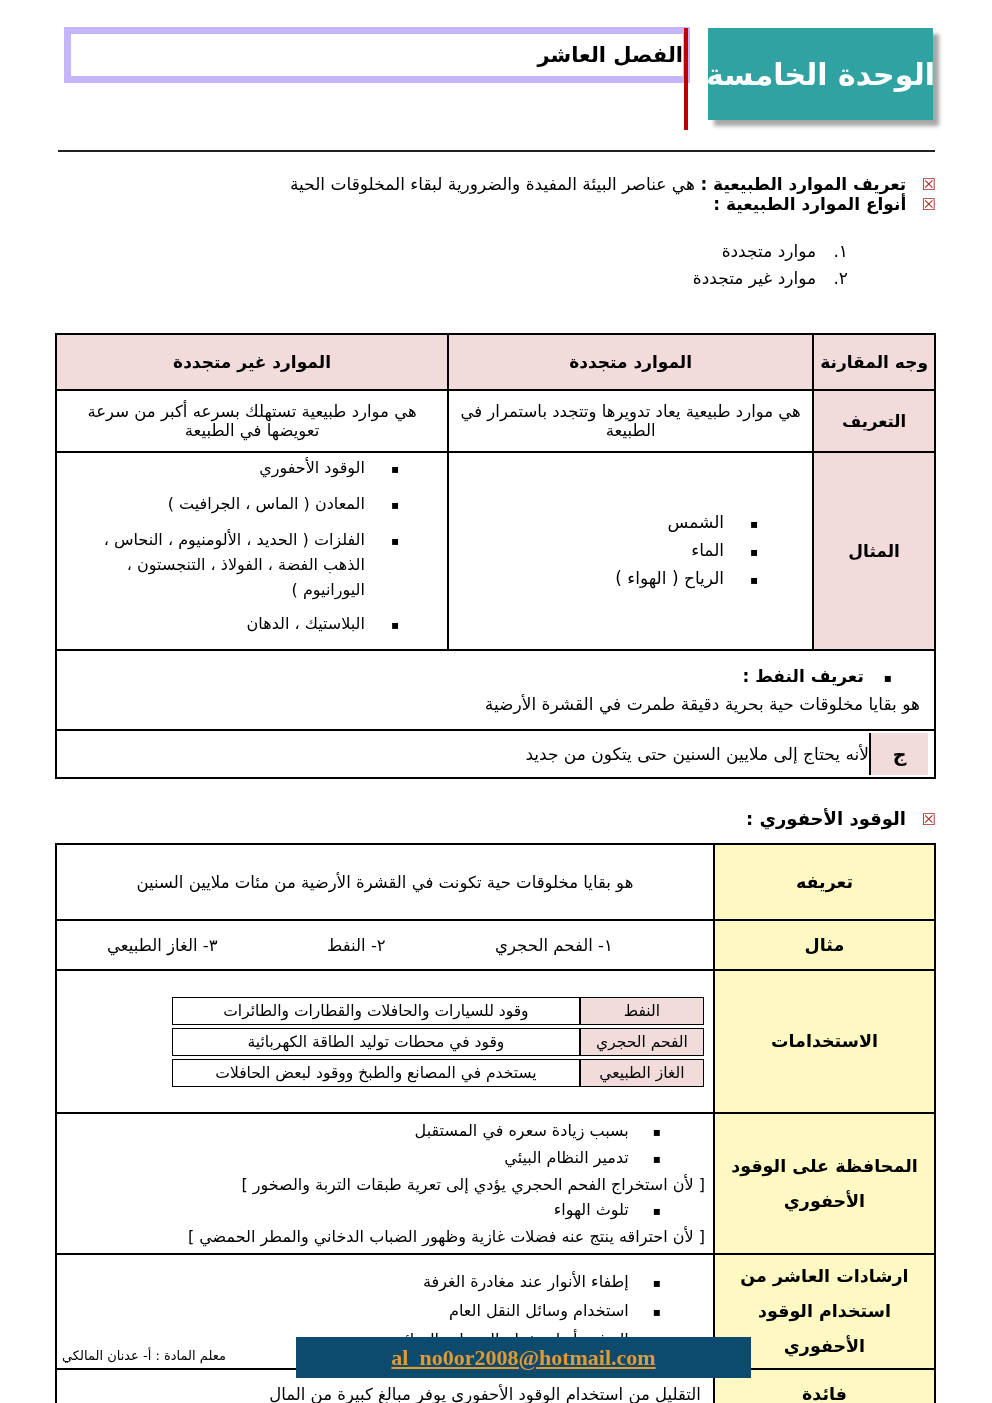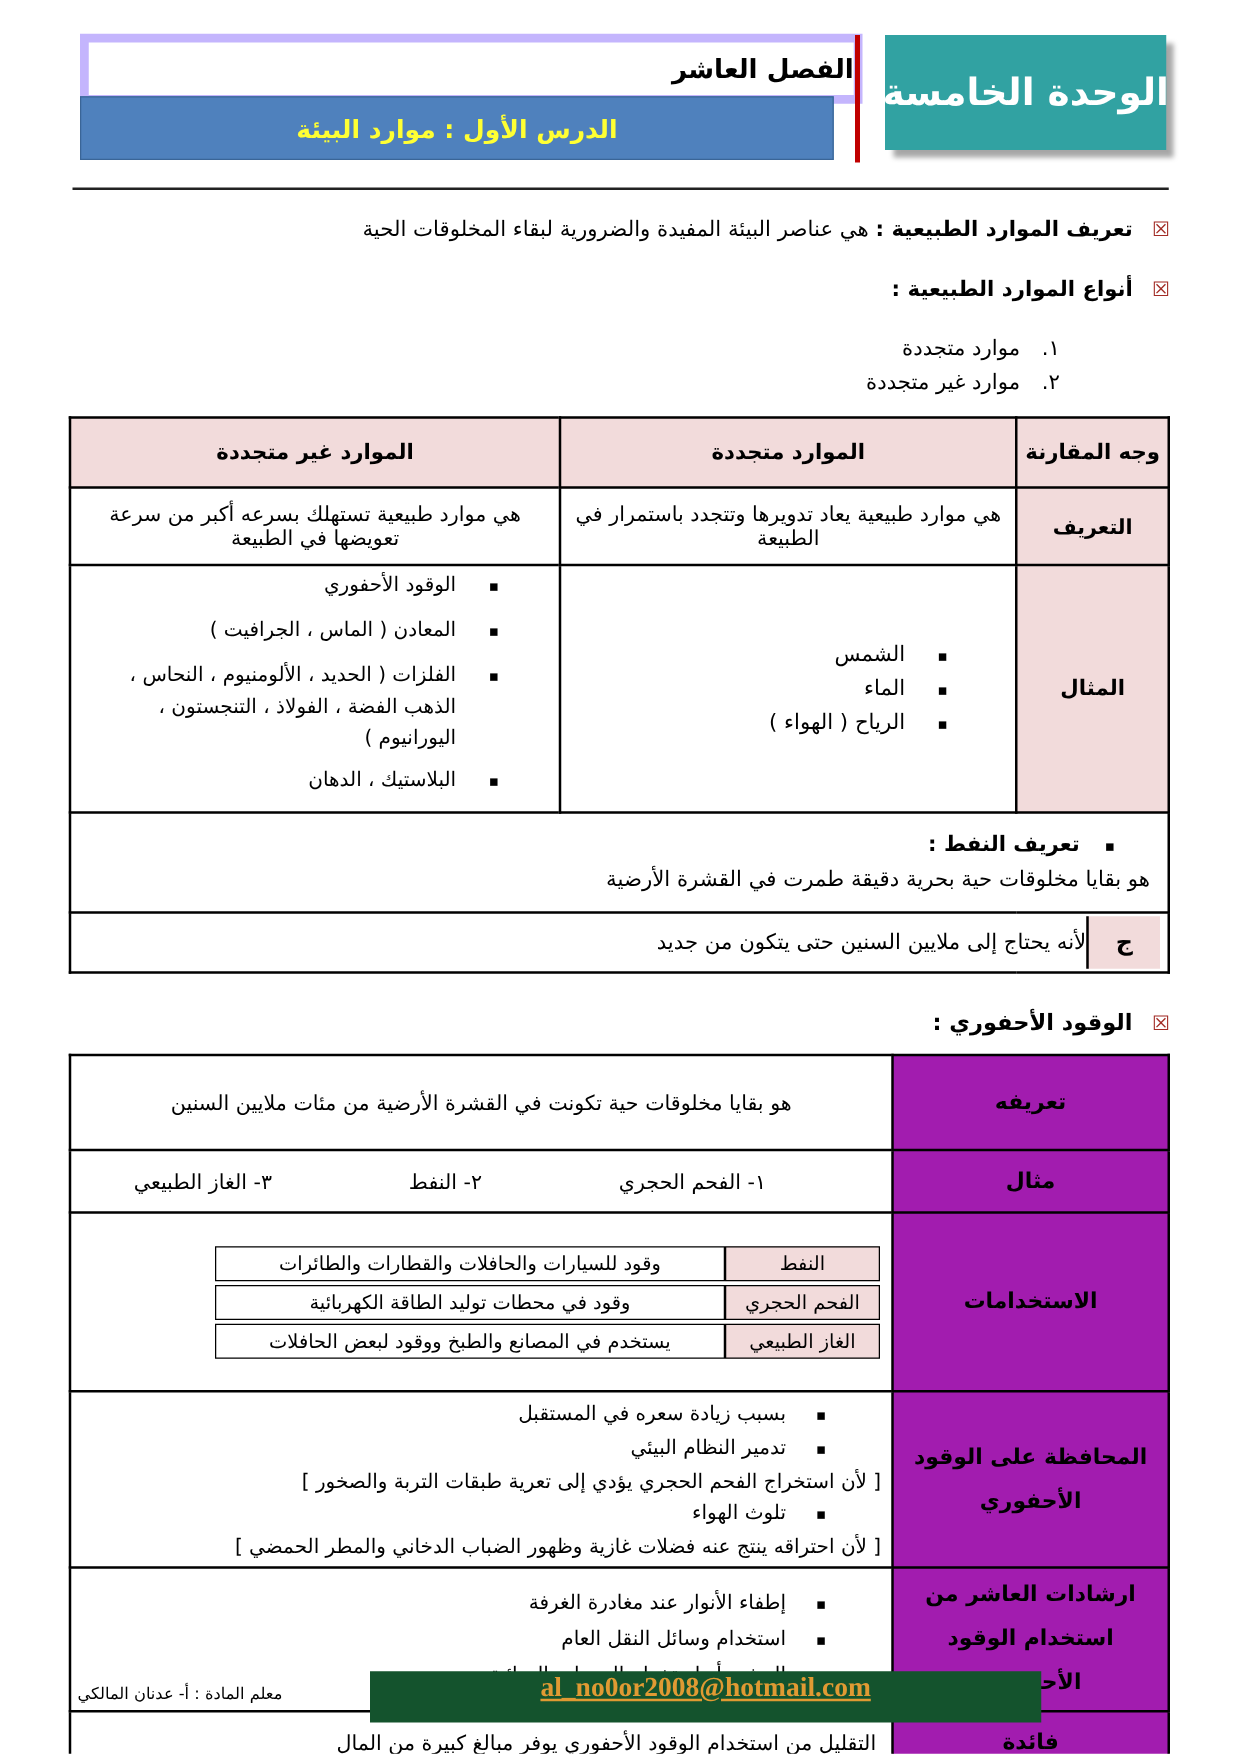--- a/index.html
+++ b/index.html
@@ -21,21 +21,21 @@
   .unit-box{position:absolute;left:708px;top:28px;width:225px;height:92px;
     background:#31A2A2;box-shadow:6px 6px 4px rgba(0,0,0,.35);
     display:flex;align-items:center;justify-content:center;color:#fff;
     font-size:30px;font-weight:bold;white-space:nowrap;}
   .header-rule{position:absolute;left:58px;top:150px;width:877px;height:0;border-top:2px solid #222;}
 
   
   .intro{position:absolute;top:174px;right:56px;left:56px;direction:rtl;
     text-align:right;font-size:17px;}
   .chk{color:#A22C26;font-size:16px;margin-left:10px;}
-  .intro-def{margin-bottom:28px;}
+  .intro-def{}
   .intro-types-label{margin-bottom:24px;}
   .type-item{padding-right:88px;line-height:27px;}
   .type-num{margin-left:12px;}
 
   
   .t1{position:absolute;left:55px;top:333px;width:881px;border-collapse:collapse;
     direction:rtl;font-size:17px;}
   .t1 td{border:2px solid #000;vertical-align:middle;padding:2px 6px;}
   .t1 .hcell{height:50px;font-size:17px;white-space:nowrap;}
   .t1 .def-cell{height:56px;font-size:16.5px;}
@@ -55,55 +55,52 @@
   .ans-wrap{display:flex;height:42px;direction:rtl;}
   .ans-j{width:57px;background:#F2DBDB;border-left:2px solid #000;
     display:flex;align-items:center;justify-content:center;font-weight:bold;font-size:19px;}
   .ans-text{flex:1;display:flex;align-items:center;font-size:17px;}
 
   
   .sec2{position:absolute;top:808px;right:56px;direction:rtl;font-size:18px;}
   .t2{position:absolute;left:55px;top:843px;width:881px;border-collapse:collapse;
     direction:rtl;font-size:16.5px;}
   .t2 td{border:2px solid #000;vertical-align:middle;}
-  .t2 .label-cell{background:#a21caf;font-weight:bold;text-align:center;
+  .t2 .label-cell{background:#fef9c3;font-weight:bold;text-align:center;
     font-size:17.5px;padding:4px 8px;line-height:2;}
   .r-def td{height:42px;} .r-ex td{height:40px;} .r-uses td{height:133px;}
   .r-cons td{height:130px;} .r-guide td{height:84px;} .r-ben td{height:40px;}
   .def2-cell{text-align:center;padding:16px 10px;}
   .ex2-cell{padding:0 100px 0 50px;}
   .ex2-wrap{display:flex;justify-content:space-between;}
   .uses{border-collapse:separate;border-spacing:0 3px;width:532px;
     margin:0 8px 0 auto;font-size:15.5px;direction:rtl;}
   .uses td{border:1.5px solid #000;height:26px;padding:0 6px;}
   .uname{background:#F2DBDB;width:110px;text-align:center;white-space:nowrap;}
   .uval{text-align:center;}
   .list-cell{padding:4px 0;}
   .li2{display:flex;gap:24px;align-items:baseline;padding-right:52px;line-height:25px;font-size:16px;}
   .bracket-line{padding-right:8px;line-height:25px;font-size:16px;text-align:right;}
   .guide-cell .li2{line-height:27px;}
   .ben-cell{padding-right:12px;text-align:right;}
 
   
-  .email-bar{position:absolute;left:296px;top:1337px;width:537px;height:41px;
-    background:#14532d;display:flex;align-items:flex-start;justify-content:center;}
+  .email-bar{position:absolute;left:296px;top:1337px;width:455px;height:41px;
+    background:#0c4a6e;display:flex;align-items:center;justify-content:center;}
   .email-link{color:#E09A33;font-family:"Liberation Serif",serif;font-size:22px;
     font-weight:bold;text-decoration:underline;direction:ltr;unicode-bidi:embed;cursor:pointer;}
   .teacher{position:absolute;left:62px;top:1348px;direction:rtl;font-size:13px;}
 </style>
 </head>
 <body>
 
 <div class="page">
 
   <div class="chapter-box">
     <span>الفصل العاشر</span>
-  </div>
-  <div class="lesson-box">
-    <span>الدرس الأول : موارد البيئة</span>
   </div>
   <div class="red-line"></div>
   <div class="unit-box">
     <span>الوحدة الخامسة</span>
   </div>
   <div class="header-rule"></div>
 
   <div class="intro">
     <div class="intro-def">
       <span class="chk">☒</span>

